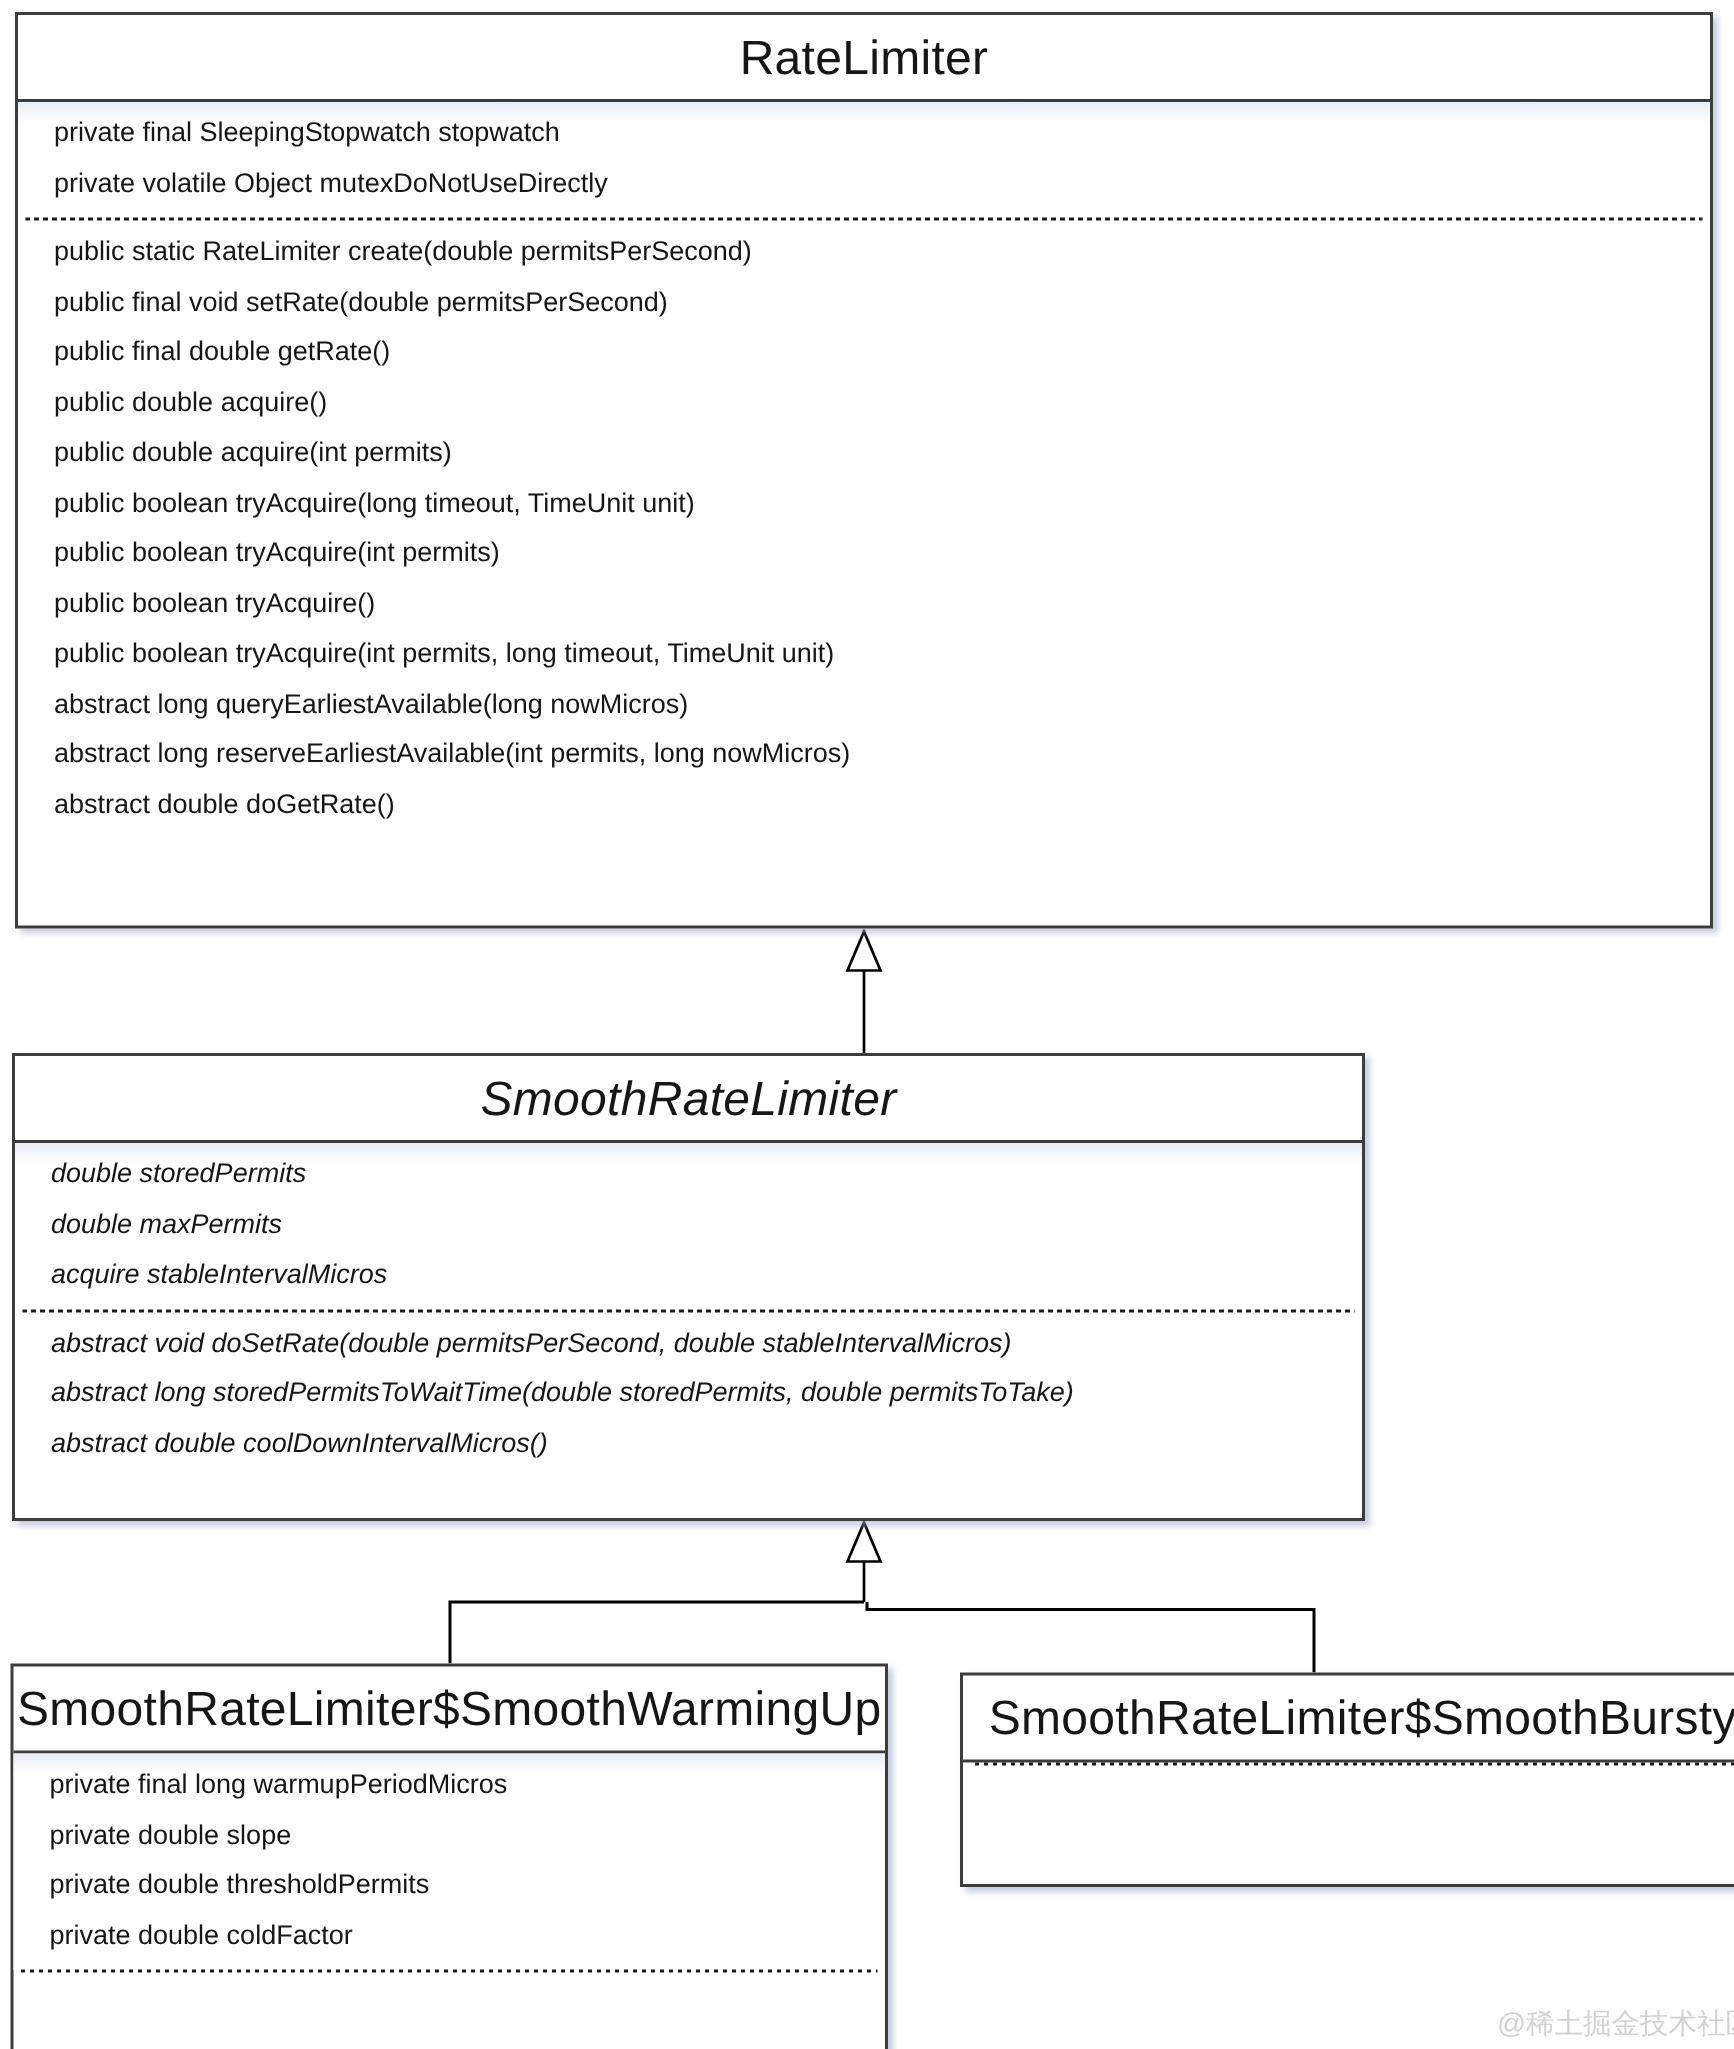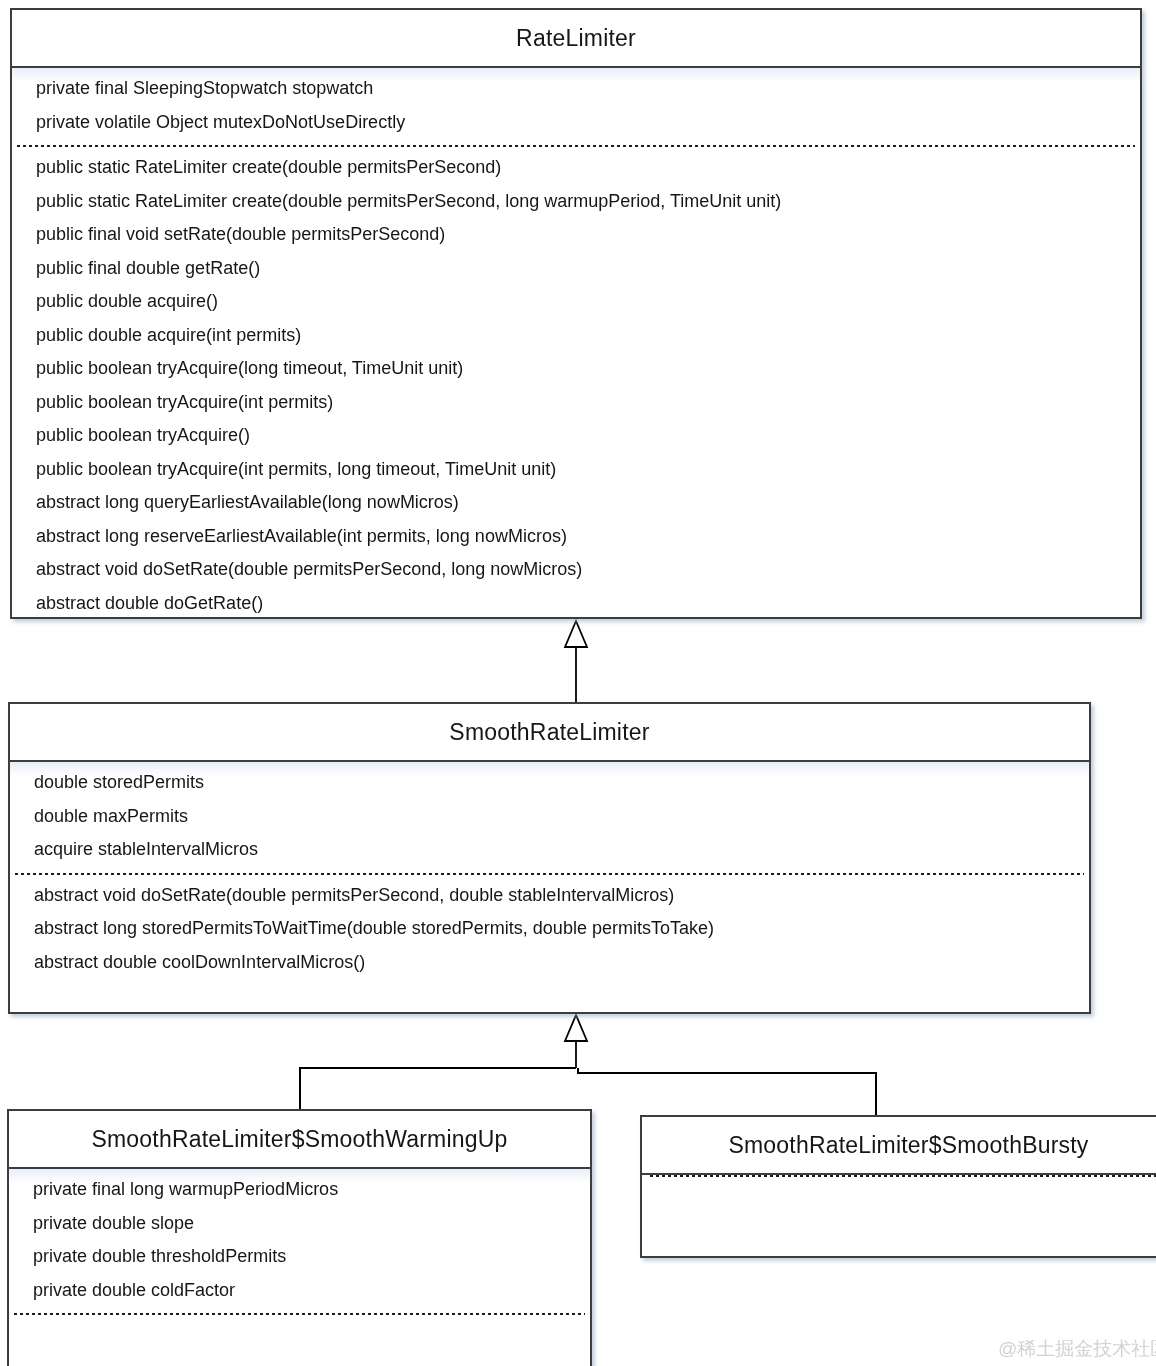--- a/index.html
+++ b/index.html
@@ -8,21 +8,21 @@
     width:1156px; height:1366px; position:relative; overflow:hidden;
     font-family:"Liberation Sans", sans-serif; color:#161616;
   }
   .uml-box {
     position:absolute; background:#ffffff;
     border:2px solid #3d3d3d;
     box-shadow:3px 3px 4px rgba(150,168,196,0.55);
   }
   .uml-title {
     height:58px; display:flex; align-items:center; justify-content:center;
-    font-size:23px; letter-spacing:0.2px;
+    font-size:32px; letter-spacing:0.2px;
     border-bottom:2px solid #3d3d3d; white-space:nowrap;
   }
   .uml-section { padding:4px 0 6px 0; }
   .uml-section.attrs {
     background:linear-gradient(to bottom, #e7eef8 0px, #ffffff 14px);
   }
   .uml-section .row {
     line-height:33.5px; font-size:18px; padding-left:24px; white-space:nowrap;
   }
   .dashed {
@@ -58,37 +58,35 @@
 
 <div class="uml-box" style="left:10px; top:8px; width:1132px; height:611px;">
   <div class="uml-title">RateLimiter</div>
   <div class="uml-section attrs">
     <div class="row">private final SleepingStopwatch stopwatch</div>
     <div class="row">private volatile Object mutexDoNotUseDirectly</div>
   </div>
   <div class="dashed"></div>
   <div class="uml-section methods">
     <div class="row">public static RateLimiter create(double permitsPerSecond)</div>
-    <div class="row">public static RateLimiter create(double permitsPerSecond, long warmupPeriod, TimeUnit unit)</div>
     <div class="row">public final void setRate(double permitsPerSecond)</div>
     <div class="row">public final double getRate()</div>
     <div class="row">public double acquire()</div>
     <div class="row">public double acquire(int permits)</div>
     <div class="row">public boolean tryAcquire(long timeout, TimeUnit unit)</div>
     <div class="row">public boolean tryAcquire(int permits)</div>
     <div class="row">public boolean tryAcquire()</div>
     <div class="row">public boolean tryAcquire(int permits, long timeout, TimeUnit unit)</div>
     <div class="row">abstract long queryEarliestAvailable(long nowMicros)</div>
     <div class="row">abstract long reserveEarliestAvailable(int permits, long nowMicros)</div>
-    <div class="row">abstract void doSetRate(double permitsPerSecond, long nowMicros)</div>
     <div class="row">abstract double doGetRate()</div>
   </div>
 </div>
 
-<div class="uml-box" style="left:8px; top:702px; width:1083px; height:312px;">
+<div class="uml-box" style="left:8px; top:702px; width:902px; height:312px;font-style:italic;">
   <div class="uml-title">SmoothRateLimiter</div>
   <div class="uml-section attrs">
     <div class="row">double storedPermits</div>
     <div class="row">double maxPermits</div>
     <div class="row">acquire stableIntervalMicros</div>
   </div>
   <div class="dashed"></div>
   <div class="uml-section methods">
     <div class="row">abstract void doSetRate(double permitsPerSecond, double stableIntervalMicros)</div>
     <div class="row">abstract long storedPermitsToWaitTime(double storedPermits, double permitsToTake)</div>

